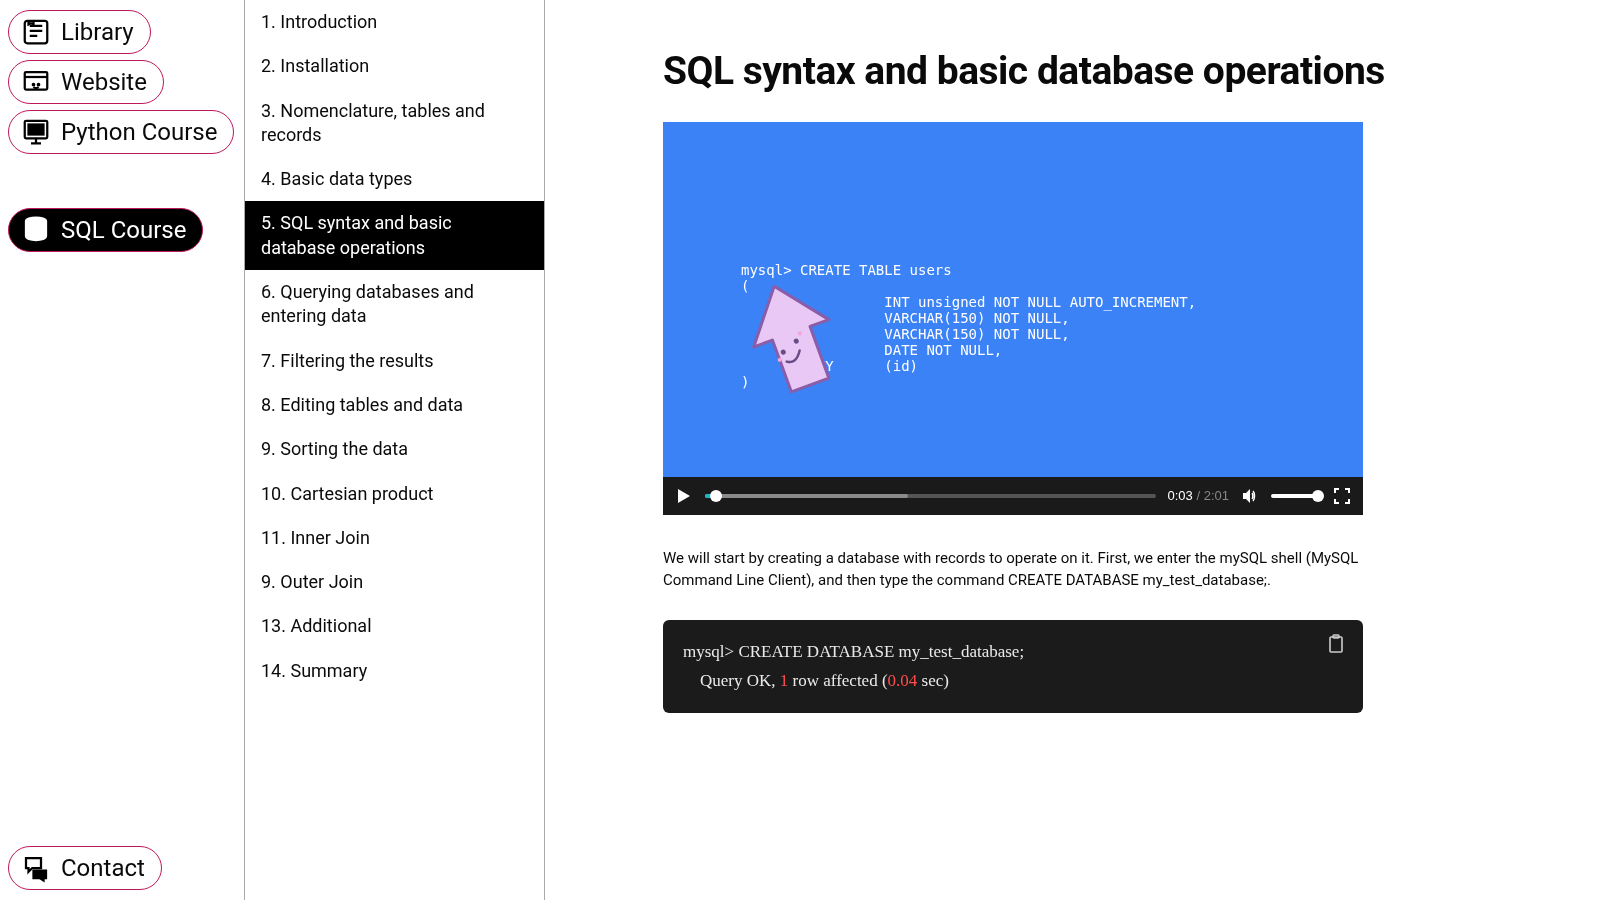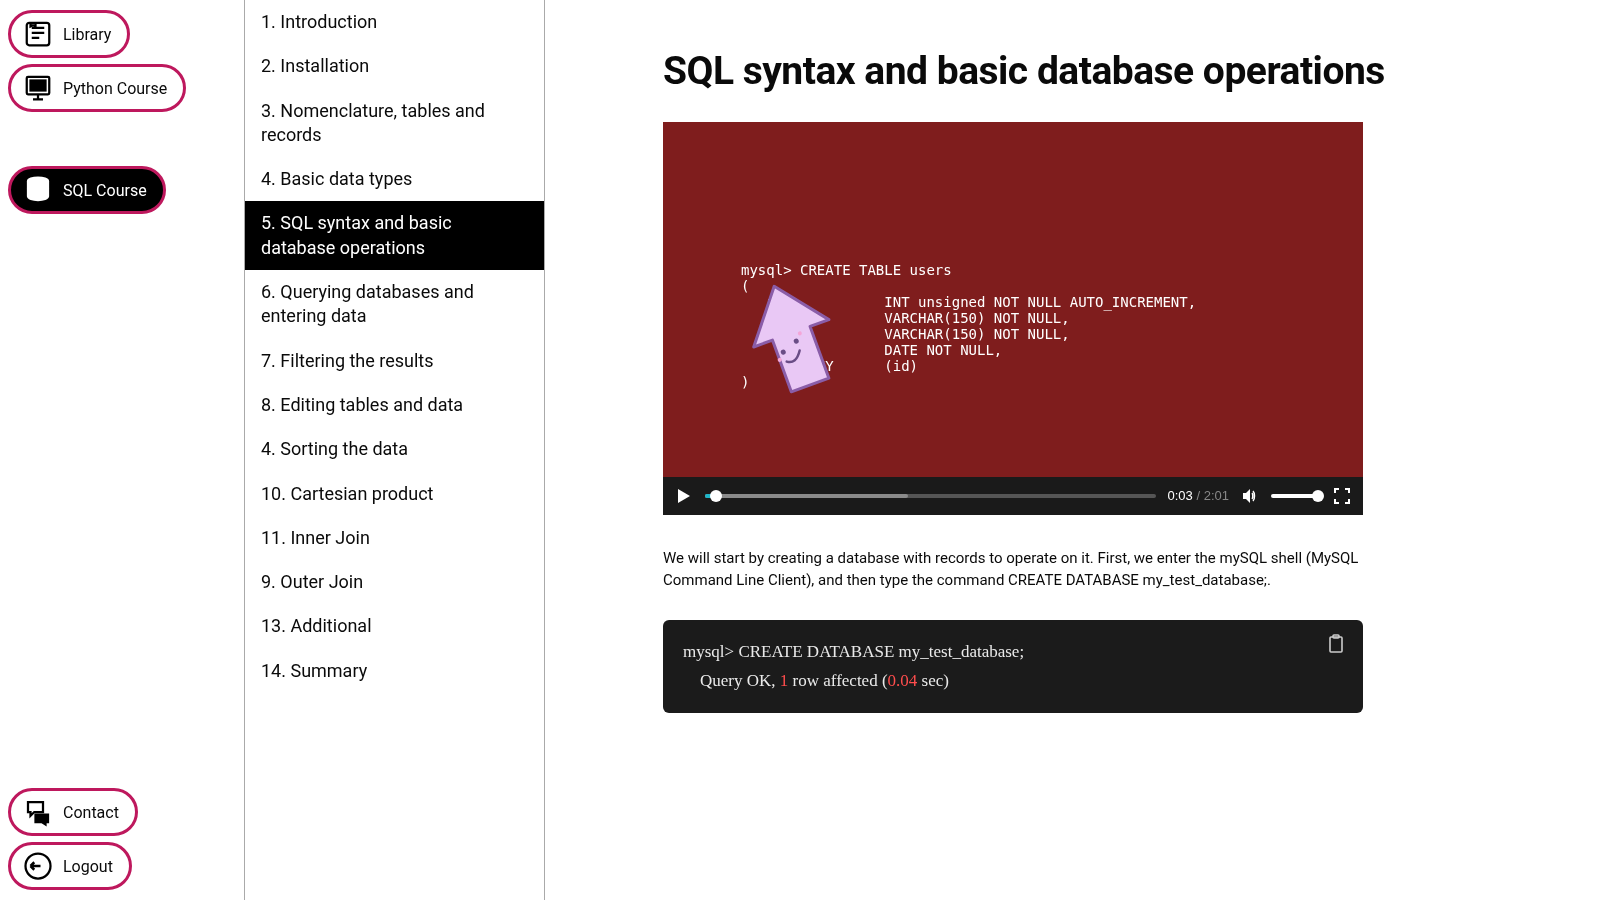--- a/index.html
+++ b/index.html
@@ -19,24 +19,24 @@
   flex-direction: column;
   justify-content: space-between;
   position: relative;
 }
 .nav-top, .nav-bottom { display: flex; flex-direction: column; gap: 6px; align-items: flex-start; }
 .nav-pill {
   display: inline-flex;
   align-items: center;
   gap: 10px;
   padding: 6px 16px 6px 12px;
-  border: 3px solid #be185d;
+  border: 1px solid #be185d;
   border-radius: 999px;
   background: #fff;
-  font-size: 16px;
+  font-size: 24px;
   font-weight: 400;
   cursor: pointer;
   white-space: nowrap;
 }
 .nav-pill.active { background: #000; color: #fff; margin-top: 48px; }
 .nav-icon { width: 30px; height: 30px; display: inline-flex; align-items: center; justify-content: center; flex-shrink: 0; }
 .nav-icon svg { width: 100%; height: 100%; }
 .nav-pill.active .nav-icon svg { stroke: #fff; fill: #fff; }
 
 .toc-col {
@@ -60,21 +60,21 @@
 }
 .page-title {
   font-size: 39px;
   font-weight: 700;
   line-height: 1.12;
   letter-spacing: -0.5px;
   margin-bottom: 28px;
 }
 .video-box {
   width: 700px;
-  background: #7f1d1d;
+  background: #3b82f6;
   position: relative;
   margin-bottom: 32px;
 }
 .video-screen {
   height: 355px;
   position: relative;
   font-family: "SF Mono", Menlo, Consolas, monospace;
   font-size: 14px;
   color: #fff;
   padding: 140px 0 0 78px;
@@ -137,20 +137,32 @@
             <rect x="3" y="3" width="18" height="18" rx="2"></rect>
             <path d="M7 7h10M7 11h10M7 15h6"></path>
             <path d="M6 3v3l2-1 2 1V3"></path>
           </svg>
       </span>
       <span>Library</span>
     </div>
     <div class="nav-pill">
       <span class="nav-icon">
         <svg viewBox="0 0 24 24" fill="none" stroke="#000" stroke-width="1.8">
+            <rect x="3" y="4" width="18" height="14" rx="1"></rect>
+            <path d="M3 8h18"></path>
+            <circle cx="10" cy="14" r="0.6" fill="#000"></circle>
+            <circle cx="14" cy="14" r="0.6" fill="#000"></circle>
+            <path d="M10 16c1 1 3 1 4 0"></path>
+          </svg>
+      </span>
+      <span>Website</span>
+    </div>
+    <div class="nav-pill">
+      <span class="nav-icon">
+        <svg viewBox="0 0 24 24" fill="none" stroke="#000" stroke-width="1.8">
             <rect x="3" y="3" width="18" height="14" rx="1"></rect>
             <rect x="6" y="6" width="12" height="8" fill="#000"></rect>
             <path d="M8 21h8M12 17v4"></path>
           </svg>
       </span>
       <span>Python Course</span>
     </div>
     <div class="nav-pill active">
       <span class="nav-icon">
         <svg viewBox="0 0 24 24" fill="none" stroke="#fff" stroke-width="1.8">
@@ -164,43 +176,34 @@
   </div>
   <div class="nav-bottom">
     <div class="nav-pill">
       <span class="nav-icon">
         <svg viewBox="0 0 24 24" fill="none" stroke="#000" stroke-width="1.8">
             <path d="M4 4h12v8H9l-3 3v-3H4z"></path>
             <path d="M10 14h10v6h-2v2l-3-2h-5z" fill="#000"></path>
           </svg>
       </span>
       <span>Contact</span>
-    </div>
-    <div class="nav-pill">
-      <span class="nav-icon">
-        <svg viewBox="0 0 24 24" fill="#000" stroke="#000" stroke-width="1.8">
-            <circle cx="12" cy="12" r="10" fill="none"></circle>
-            <path d="M14 12H6m0 0l3-3m-3 3l3 3" stroke-width="2"></path>
-          </svg>
-      </span>
-      <span>Logout</span>
     </div>
   </div>
 </div>
 
 <div class="toc-col">
   <div class="toc-item">1. Introduction</div>
   <div class="toc-item">2. Installation</div>
   <div class="toc-item">3. Nomenclature, tables and records</div>
   <div class="toc-item">4. Basic data types</div>
   <div class="toc-item active">5. SQL syntax and basic database operations</div>
   <div class="toc-item">6. Querying databases and entering data</div>
   <div class="toc-item">7. Filtering the results</div>
   <div class="toc-item">8. Editing tables and data</div>
-  <div class="toc-item">4. Sorting the data</div>
+  <div class="toc-item">9. Sorting the data</div>
   <div class="toc-item">10. Cartesian product</div>
   <div class="toc-item">11. Inner Join</div>
   <div class="toc-item">9. Outer Join</div>
   <div class="toc-item">13. Additional</div>
   <div class="toc-item">14. Summary</div>
 </div>
 
 <div class="content-col">
   <h1 class="page-title">SQL syntax and basic database operations</h1>
 

